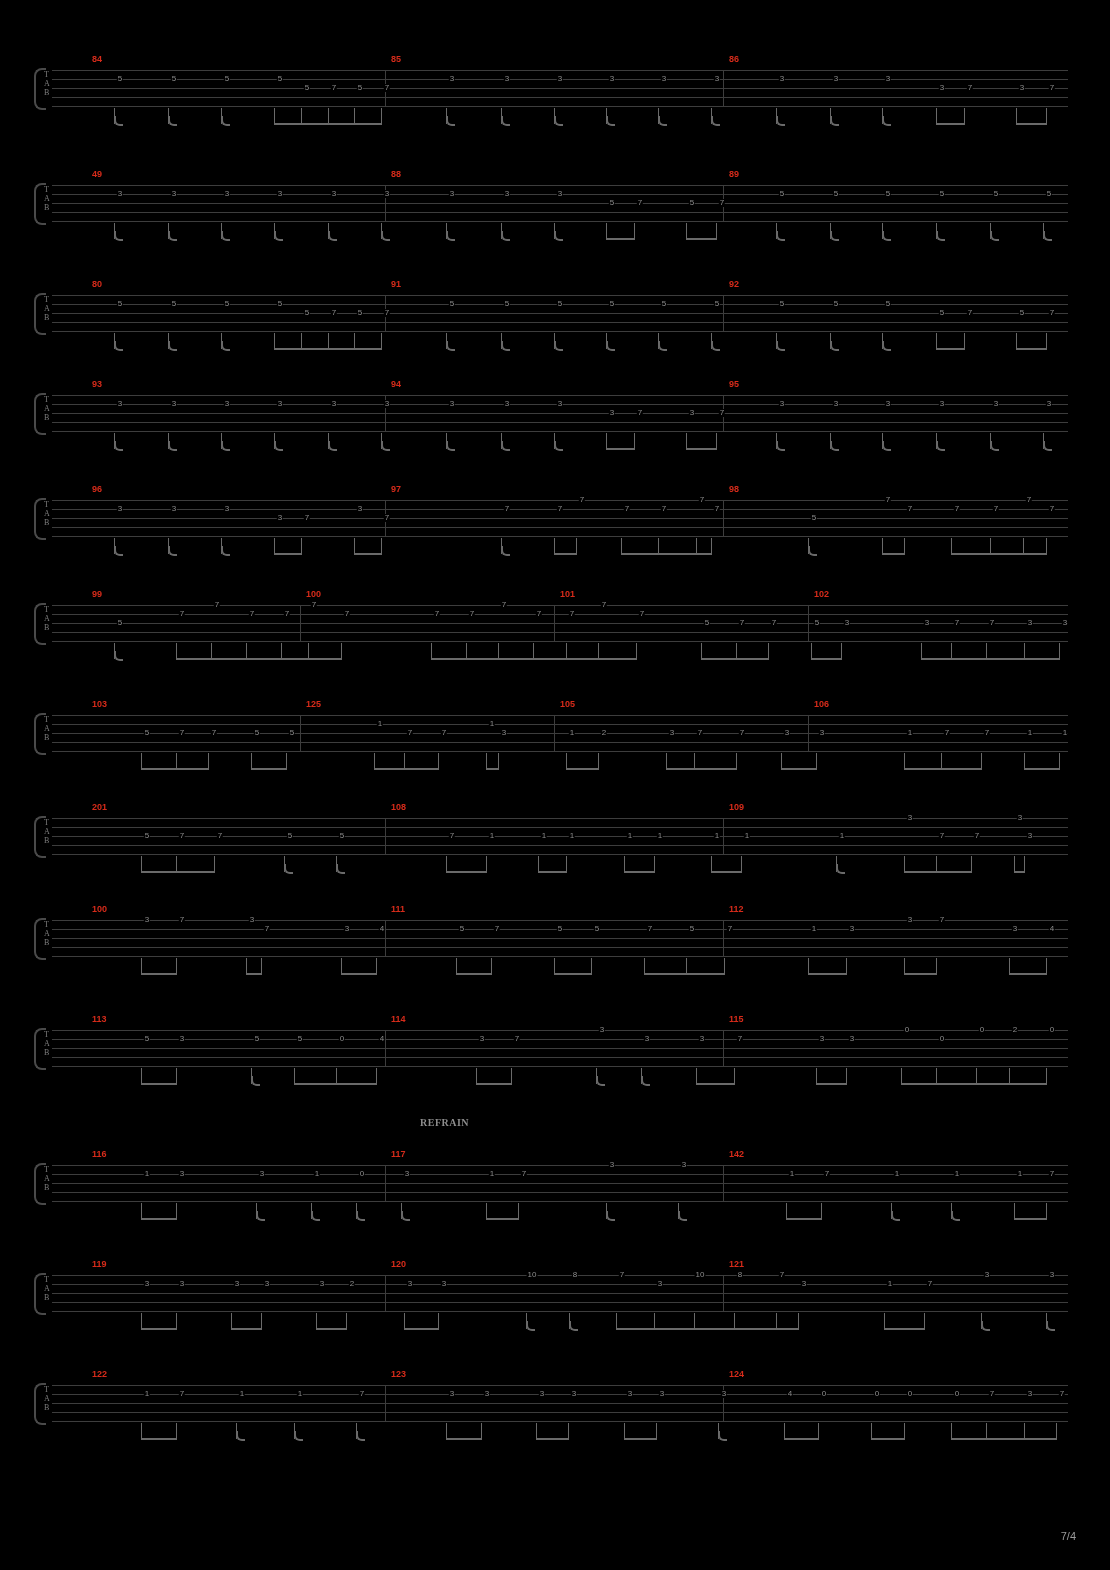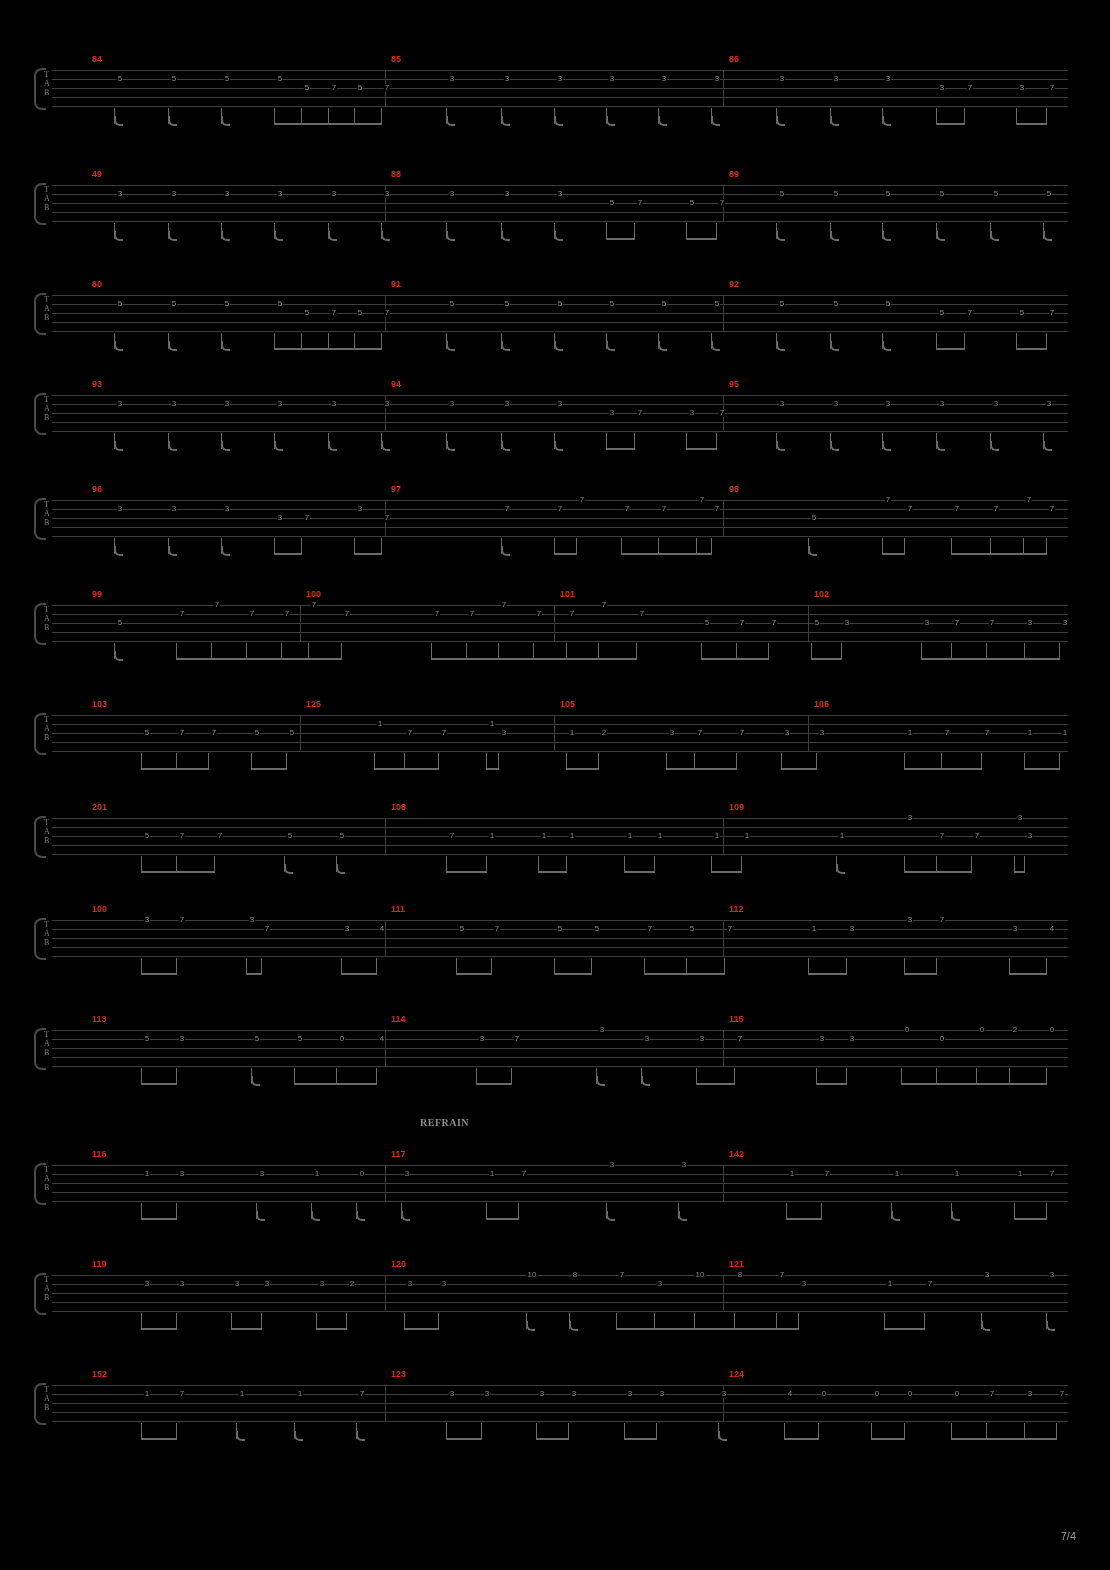--- a/index.html
+++ b/index.html
@@ -1005,21 +1005,21 @@
         <div>A</div>
         <div>B</div>
       </div>
       <div class="staff">
         <div class="ln l0"></div>
         <div class="ln l1"></div>
         <div class="ln l2"></div>
         <div class="ln l3"></div>
         <div class="ln l4"></div>
       </div>
-      <div class="measure-num" style="left: 64px;">152</div>
+      <div class="measure-num" style="left: 64px;">122</div>
       <div class="measure-num" style="left: 363px;">123</div>
       <div class="barline" style="left: 357px;"></div>
       <div class="measure-num" style="left: 701px;">124</div>
       <div class="barline" style="left: 695px;"></div>
       <div class="note" style="left: 119px; top: 9px;">1</div>
       <div class="stem" style="left: 113px; top: 38px; height: 16px;"></div>
       <div class="note" style="left: 154px; top: 9px;">7</div>
       <div class="stem" style="left: 148px; top: 38px; height: 16px;"></div>
       <div class="note" style="left: 214px; top: 9px;">1</div>
       <div class="stem" style="left: 208px; top: 38px; height: 16px;"></div>

